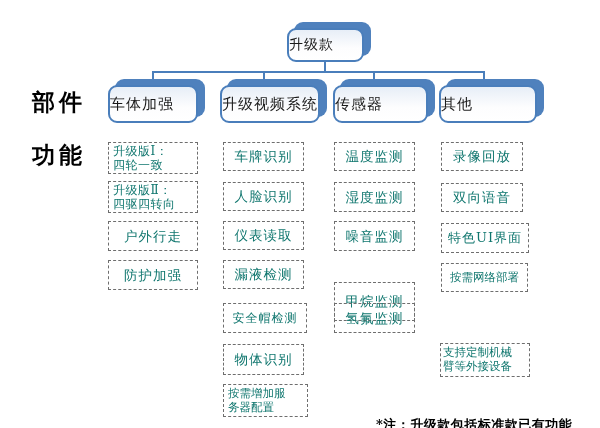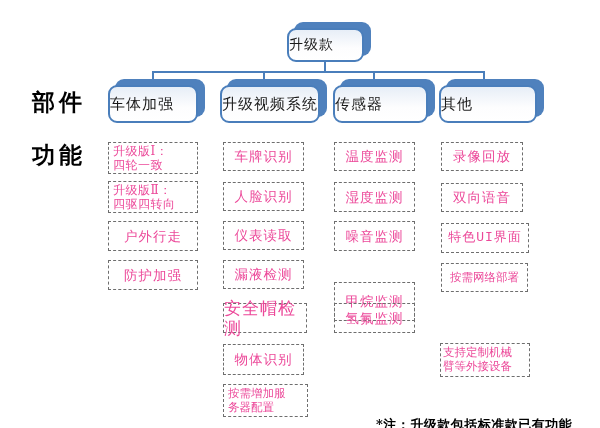--- a/index.html
+++ b/index.html
@@ -19,21 +19,21 @@
 
   
   .line{position:absolute;background:#4a7ebb;}
 
   
   .rowlabel{position:absolute;font-size:23px;font-weight:bold;letter-spacing:4px;color:#000;}
 
   
   .feature{position:absolute;box-sizing:border-box;border:1.4px dashed #6e6e6e;
            display:flex;flex-direction:column;align-items:center;justify-content:center;
-           font-size:13.5px;letter-spacing:1px;line-height:1.2;color:#ec4899;}
+           font-size:13.5px;letter-spacing:1px;line-height:1.2;color:#0f766e;}
   .feature.twoline{align-items:flex-start;padding-left:4px;font-size:12px;letter-spacing:0.5px;}
   .feature.small{font-size:11.5px;letter-spacing:0;}
 
   
   .note{position:absolute;font-size:13px;font-weight:bold;letter-spacing:0.5px;color:#000;margin-top:17px;}
 </style>
 </head>
 <body>
 
 <div class="canvas">
@@ -100,21 +100,21 @@
   </div>
   <div class="feature" style="left:223px;top:182px;width:81px;height:29px;">
     <span>人脸识别</span>
   </div>
   <div class="feature" style="left:223px;top:221px;width:81px;height:29px;">
     <span>仪表读取</span>
   </div>
   <div class="feature" style="left:223px;top:260px;width:81px;height:29px;">
     <span>漏液检测</span>
   </div>
-  <div class="feature" style="left:223px;top:303px;width:84px;height:30px;font-size:17px;">
+  <div class="feature" style="left:223px;top:303px;width:84px;height:30px;font-size:12px;">
     <span>安全帽检测</span>
   </div>
   <div class="feature" style="left:223px;top:344px;width:81px;height:31px;">
     <span>物体识别</span>
   </div>
   <div class="feature twoline small" style="left:223px;top:384px;width:85px;height:33px;">
     <span>按需增加服</span>
       <span>务器配置</span>
   </div>
 
@@ -133,21 +133,21 @@
   <div class="feature" style="left:334px;top:303px;width:81px;height:30px;">
     <span>氢氟监测</span>
   </div>
 
   <div class="feature" style="left:441px;top:142px;width:82px;height:29px;">
     <span>录像回放</span>
   </div>
   <div class="feature" style="left:441px;top:183px;width:82px;height:29px;">
     <span>双向语音</span>
   </div>
-  <div class="feature" style="left:441px;top:223px;width:88px;height:30px;font-size:13px;font-family:Liberation Mono, monospace;">
+  <div class="feature" style="left:441px;top:223px;width:88px;height:30px;font-size:13px;">
     <span>特色UI界面</span>
   </div>
   <div class="feature small" style="left:441px;top:263px;width:87px;height:29px;">
     <span>按需网络部署</span>
   </div>
   <div class="feature twoline small" style="left:440px;top:303px;width:90px;height:34px;padding-left:2px;margin-top:40px;">
     <span>支持定制机械</span>
       <span>臂等外接设备</span>
   </div>
 

